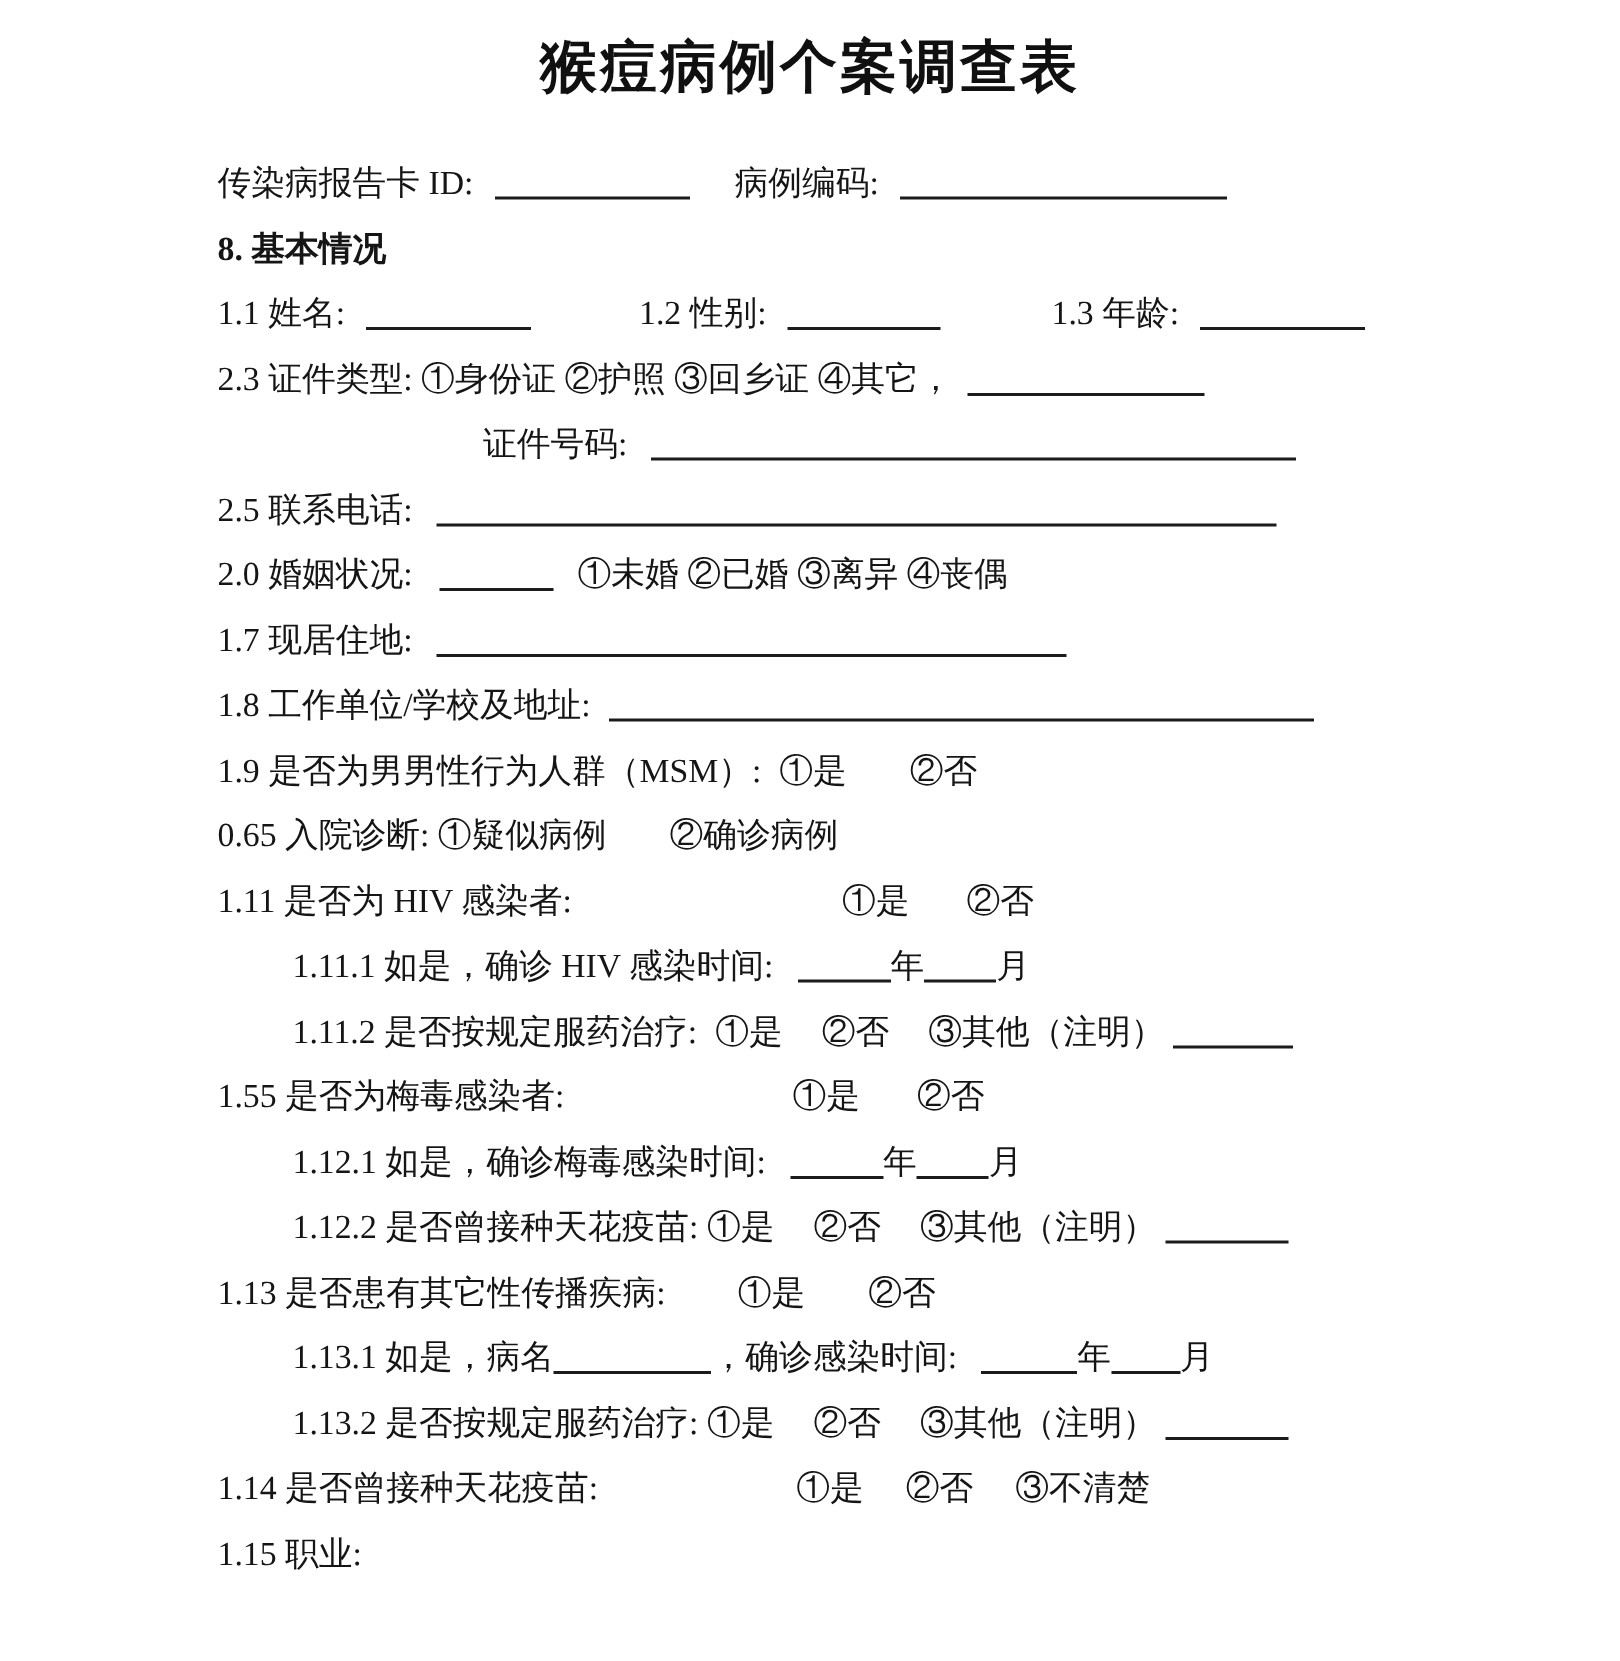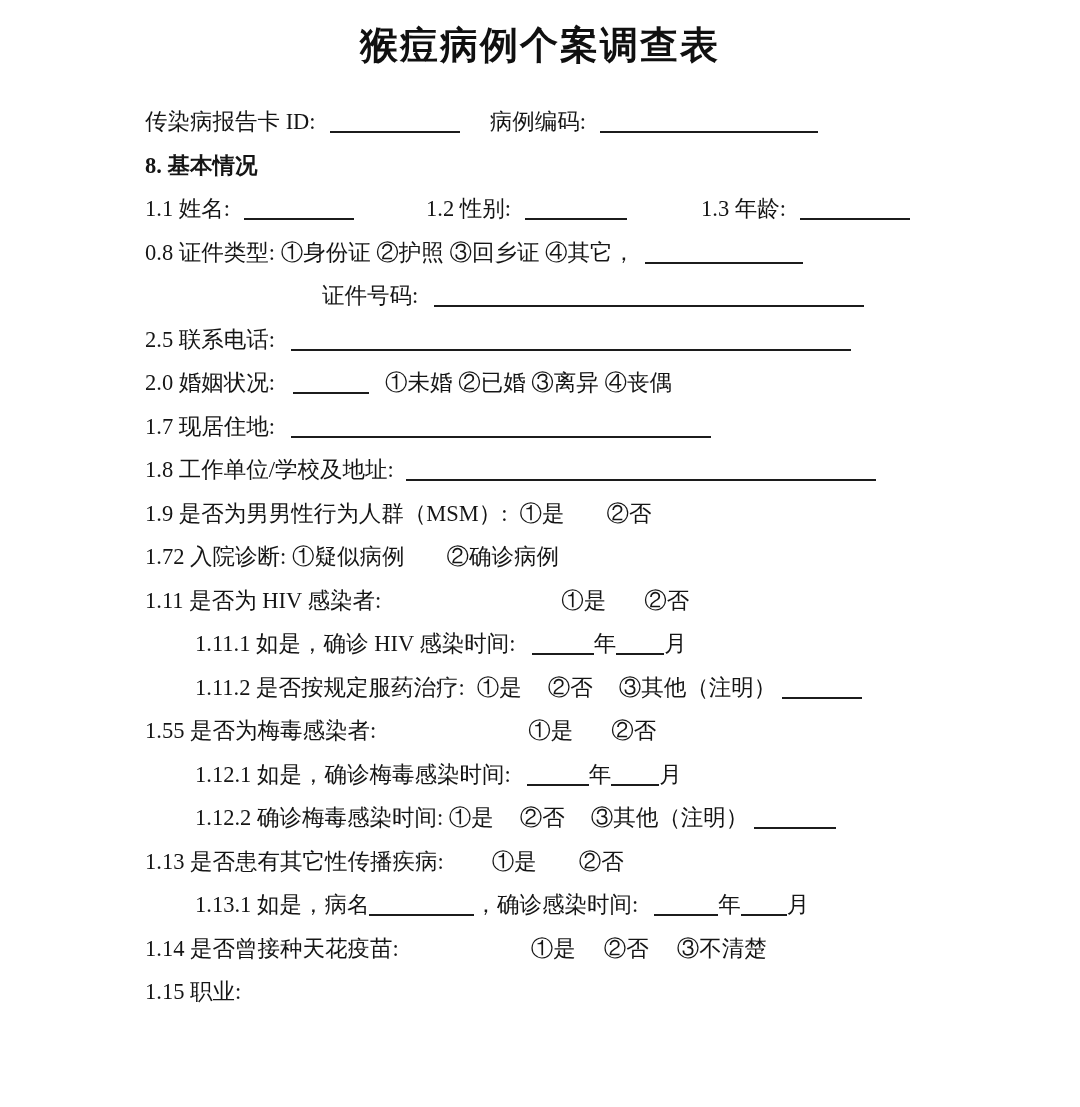--- a/index.html
+++ b/index.html
@@ -58,32 +58,33 @@
 </style>
 </head>
 <body>
 
 <div id="page">
   <h1 class="title">猴痘病例个案调查表</h1>
   <div id="form-body">
       <div class="line"><span class="txt">传染病报告卡 ID:</span><span class="gap" style="width: 14px;"></span><span class="blank" style="width: 130px;"></span><span class="gap" style="width: 30px;"></span><span class="txt">病例编码:</span><span class="gap" style="width: 14px;"></span><span class="blank" style="width: 218px;"></span></div>
       <div class="line bold"><span class="txt">8. 基本情况</span></div>
       <div class="line"><span class="txt">1.1 姓名:</span><span class="gap" style="width: 14px;"></span><span class="blank" style="width: 110px;"></span><span class="gap" style="width: 72px;"></span><span class="txt">1.2 性别:</span><span class="gap" style="width: 14px;"></span><span class="blank" style="width: 102px;"></span><span class="gap" style="width: 74px;"></span><span class="txt">1.3 年龄:</span><span class="gap" style="width: 14px;"></span><span class="blank" style="width: 110px;"></span></div>
-      <div class="line"><span class="txt">0.8 证件类型: ①身份证 ②护照 ③回乡证 ④其它，</span><span class="gap" style="width: 10px;"></span><span class="blank" style="width: 158px;"></span></div>
+      <div class="line"><span class="txt">2.3 证件类型: ①身份证 ②护照 ③回乡证 ④其它，</span><span class="gap" style="width: 10px;"></span><span class="blank" style="width: 158px;"></span></div>
       <div class="line" style="padding-left: 177px;"><span class="txt">证件号码:</span><span class="gap" style="width: 16px;"></span><span class="blank" style="width: 430px;"></span></div>
       <div class="line"><span class="txt">2.5 联系电话:</span><span class="gap" style="width: 16px;"></span><span class="blank" style="width: 560px;"></span></div>
       <div class="line"><span class="txt">2.0 婚姻状况:</span><span class="gap" style="width: 18px;"></span><span class="blank" style="width: 76px;"></span><span class="gap" style="width: 16px;"></span><span class="txt">①未婚 ②已婚 ③离异 ④丧偶</span></div>
       <div class="line"><span class="txt">1.7 现居住地:</span><span class="gap" style="width: 16px;"></span><span class="blank" style="width: 420px;"></span></div>
       <div class="line"><span class="txt">1.8 工作单位/学校及地址:</span><span class="gap" style="width: 12px;"></span><span class="blank" style="width: 470px;"></span></div>
       <div class="line"><span class="txt">1.9 是否为男男性行为人群（MSM）:</span><span class="gap" style="width: 12px;"></span><span class="txt">①是</span><span class="gap" style="width: 42px;"></span><span class="txt">②否</span></div>
-      <div class="line"><span class="txt">1.72 入院诊断: ①疑似病例</span><span class="gap" style="width: 42px;"></span><span class="txt">②确诊病例</span></div>
+      <div class="line"><span class="txt">0.65 入院诊断: ①疑似病例</span><span class="gap" style="width: 42px;"></span><span class="txt">②确诊病例</span></div>
       <div class="line"><span class="txt">1.11 是否为 HIV 感染者:</span><span class="gap" style="width: 180px;"></span><span class="txt">①是</span><span class="gap" style="width: 38px;"></span><span class="txt">②否</span></div>
       <div class="line" style="padding-left: 50px;"><span class="txt">1.11.1 如是，确诊 HIV 感染时间:</span><span class="gap" style="width: 16px;"></span><span class="blank" style="width: 62px;"></span><span class="txt">年</span><span class="blank" style="width: 48px;"></span><span class="txt">月</span></div>
       <div class="line" style="padding-left: 50px;"><span class="txt">1.11.2 是否按规定服药治疗:</span><span class="gap" style="width: 12px;"></span><span class="txt">①是</span><span class="gap" style="width: 26px;"></span><span class="txt">②否</span><span class="gap" style="width: 26px;"></span><span class="txt">③其他（注明）</span><span class="gap" style="width: 6px;"></span><span class="blank" style="width: 80px;"></span></div>
       <div class="line"><span class="txt">1.55 是否为梅毒感染者:</span><span class="gap" style="width: 152px;"></span><span class="txt">①是</span><span class="gap" style="width: 38px;"></span><span class="txt">②否</span></div>
       <div class="line" style="padding-left: 50px; text-decoration: underline;"><span class="txt">1.12.1 如是，确诊梅毒感染时间:</span><span class="gap" style="width: 16px;"></span><span class="blank" style="width: 62px;"></span><span class="txt">年</span><span class="blank" style="width: 48px;"></span><span class="txt">月</span></div>
-      <div class="line" style="padding-left: 50px;"><span class="txt">1.12.2 确诊梅毒感染时间: ①是</span><span class="gap" style="width: 26px;"></span><span class="txt">②否</span><span class="gap" style="width: 26px;"></span><span class="txt">③其他（注明）</span><span class="gap" style="width: 6px;"></span><span class="blank" style="width: 82px;"></span></div>
+      <div class="line" style="padding-left: 50px;"><span class="txt">1.12.2 是否曾接种天花疫苗: ①是</span><span class="gap" style="width: 26px;"></span><span class="txt">②否</span><span class="gap" style="width: 26px;"></span><span class="txt">③其他（注明）</span><span class="gap" style="width: 6px;"></span><span class="blank" style="width: 82px;"></span></div>
       <div class="line"><span class="txt">1.13 是否患有其它性传播疾病:</span><span class="gap" style="width: 48px;"></span><span class="txt">①是</span><span class="gap" style="width: 42px;"></span><span class="txt">②否</span></div>
       <div class="line" style="padding-left: 50px;"><span class="txt">1.13.1 如是，病名</span><span class="blank" style="width: 105px;"></span><span class="txt">，确诊感染时间:</span><span class="gap" style="width: 16px;"></span><span class="blank" style="width: 64px;"></span><span class="txt">年</span><span class="blank" style="width: 46px;"></span><span class="txt">月</span></div>
+      <div class="line" style="padding-left: 50px;"><span class="txt">1.13.2 是否按规定服药治疗: ①是</span><span class="gap" style="width: 26px;"></span><span class="txt">②否</span><span class="gap" style="width: 26px;"></span><span class="txt">③其他（注明）</span><span class="gap" style="width: 6px;"></span><span class="blank" style="width: 82px;"></span></div>
       <div class="line"><span class="txt">1.14 是否曾接种天花疫苗:</span><span class="gap" style="width: 132px;"></span><span class="txt">①是</span><span class="gap" style="width: 28px;"></span><span class="txt">②否</span><span class="gap" style="width: 28px;"></span><span class="txt">③不清楚</span></div>
       <div class="line"><span class="txt">1.15 职业:</span></div>
     </div>
 </div>
 
 </body></html>

